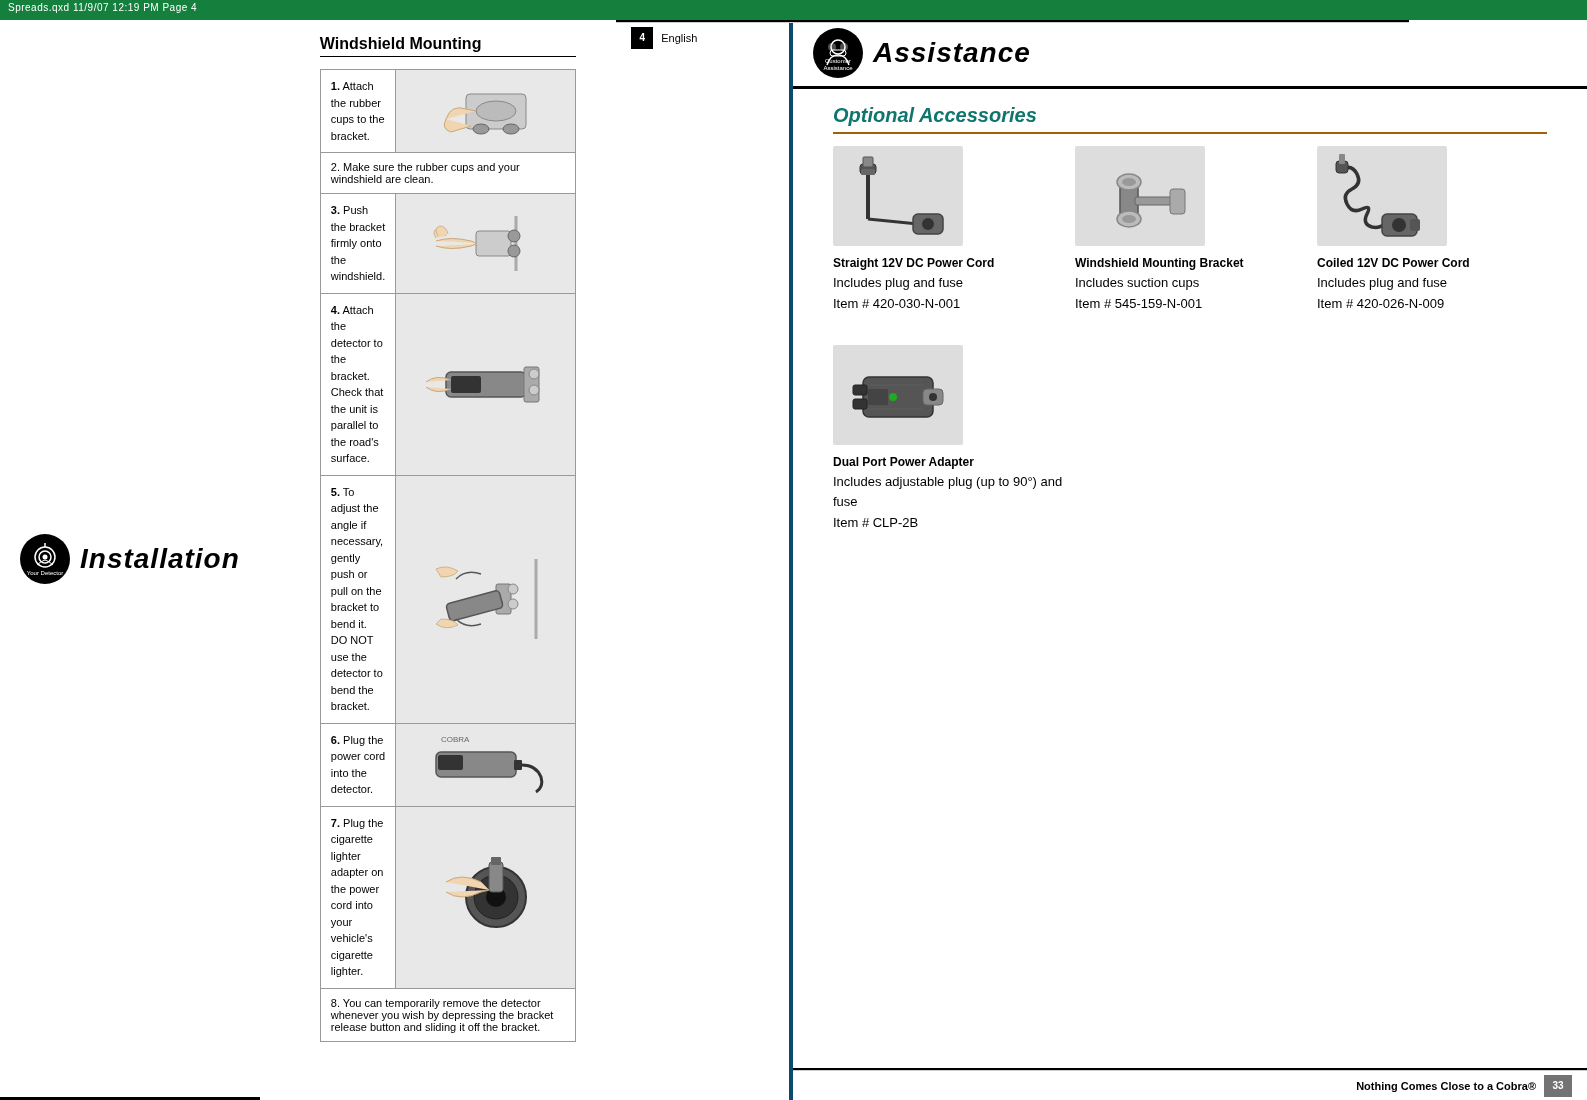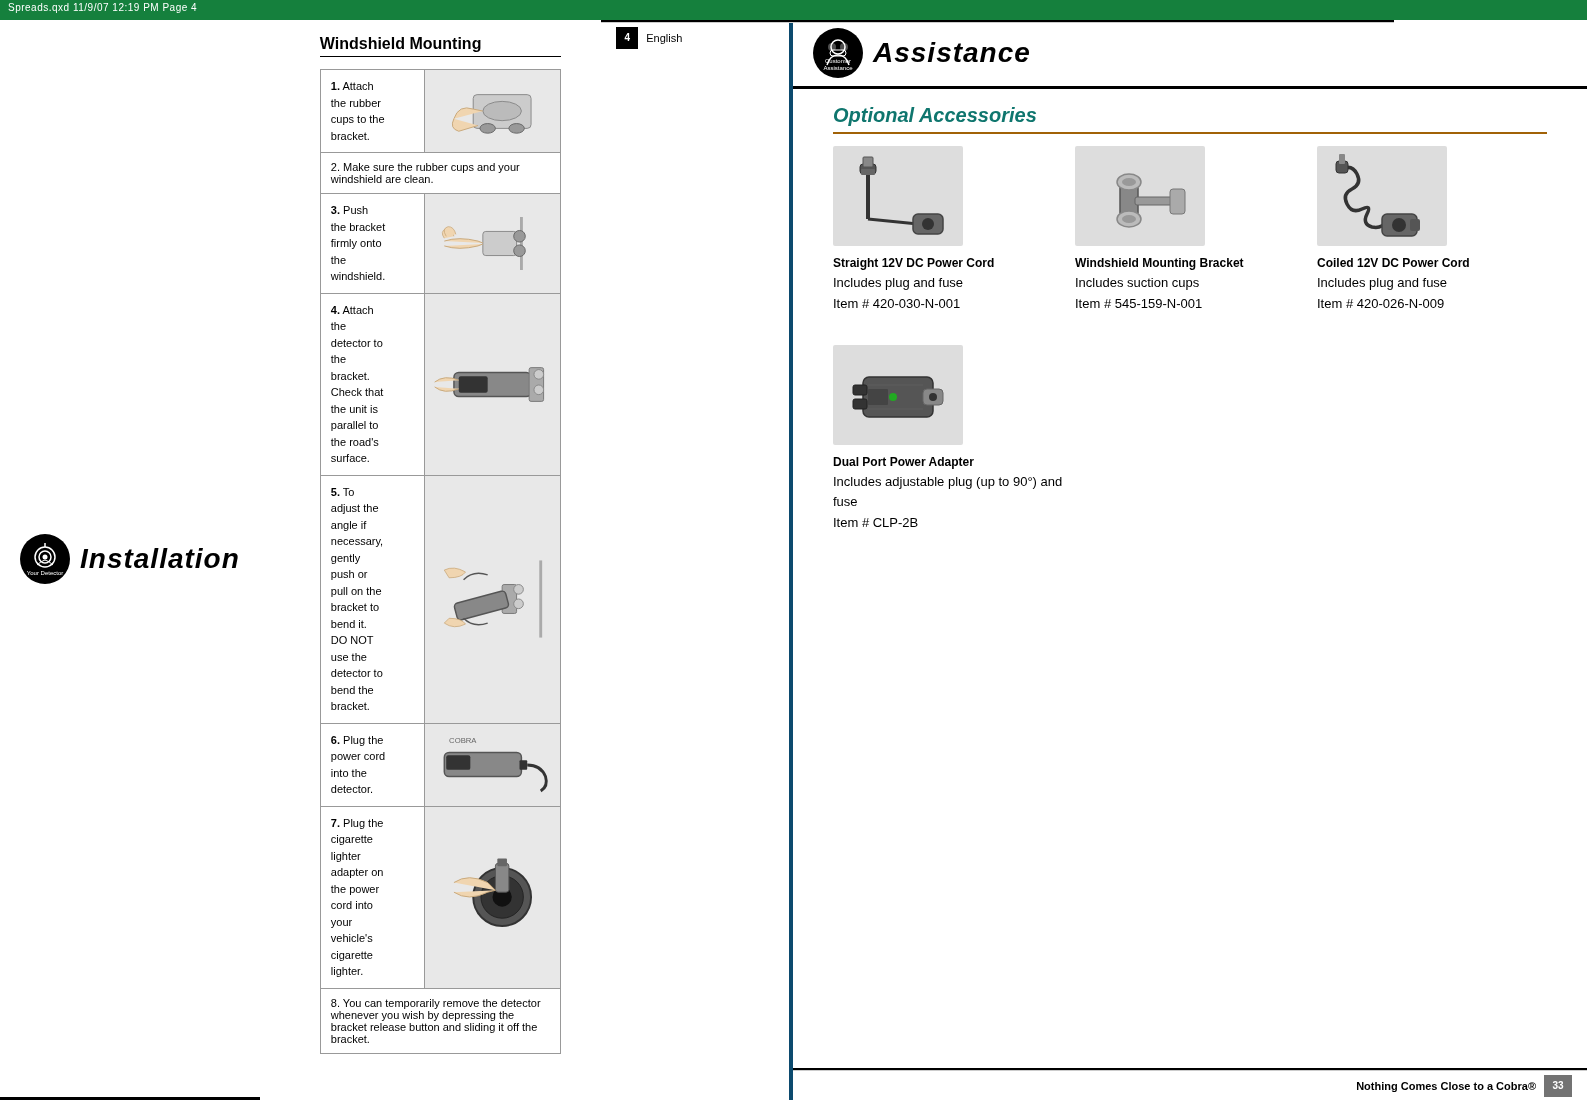--- a/index.html
+++ b/index.html
@@ -125,29 +125,28 @@
       padding: 8px 10px;
       font-size: 11px;
       line-height: 1.5;
     }
 
     .install-text .step-num {
       font-weight: bold;
     }
 
     .install-image {
-      width: 136px;
+      width: 180px;
       flex-shrink: 0;
       background: #e8e8e8;
       display: flex;
       align-items: center;
       justify-content: center;
       border-left: 1px solid #999;
       overflow: hidden;
-      margin-left: 29px;
     }
 
     .install-image-full {
       width: 100%;
       padding: 8px 10px;
       background: #fff;
       font-size: 11px;
     }
 
     

